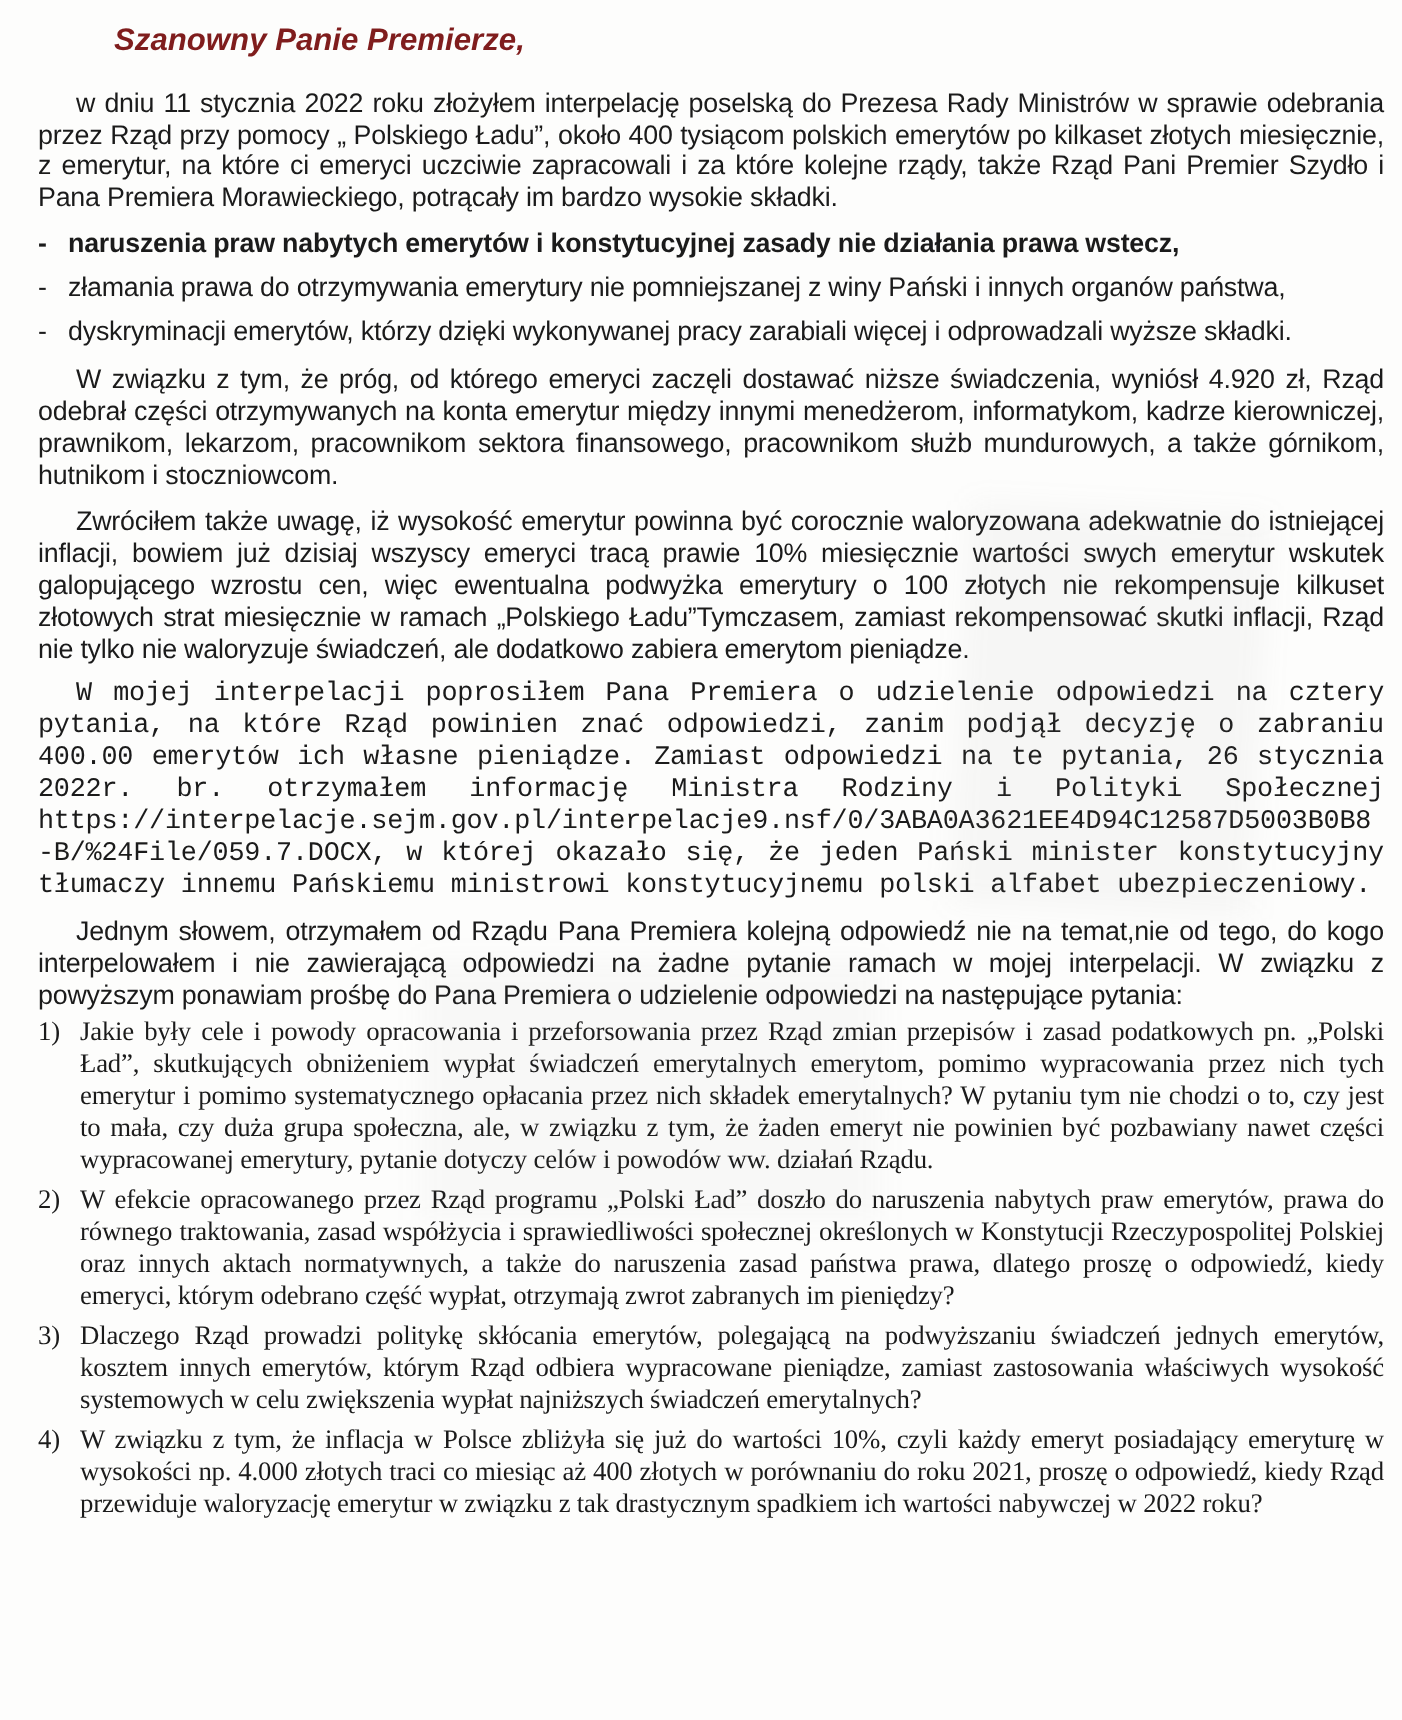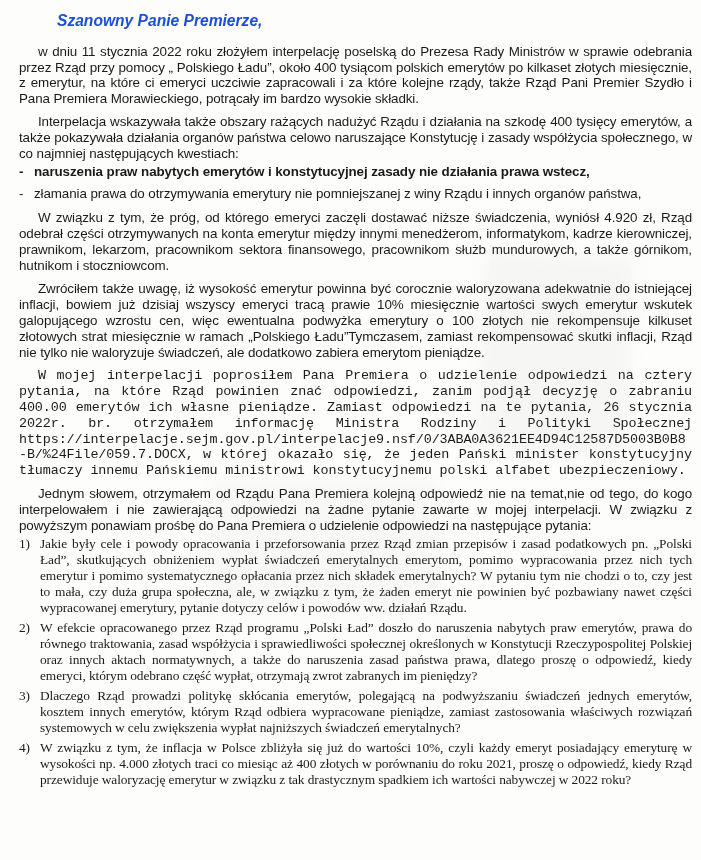--- a/index.html
+++ b/index.html
@@ -40,21 +40,21 @@
   .wm2 {
     left: 210px; top: 480px; width: 230px; height: 130px;
     background: rgba(130,130,130,0.04);
   }
   .salutation {
     margin: 2px 0 13px 38px;
     font-size: 15.6px;
     font-weight: bold;
     font-style: italic;
     letter-spacing: 0;
-    color: #1d4ed8;
+    color: #7f1d1d;
   }
   .para {
     margin: 0 0 7px 0;
     text-align: justify;
     text-indent: 19px;
   }
   .para.tight { margin-bottom: 2px; }
   .url-para { overflow-wrap: anywhere; font-family: Liberation Mono, monospace; }
   .dash-list {
     list-style: none;
@@ -93,34 +93,34 @@
 <body>
 
 <div class="page">
   <div class="watermark wm1"></div>
   <div class="watermark wm2"></div>
 
   <h1 class="salutation">Szanowny Panie Premierze,</h1>
 
   <p class="para">w dniu 11 stycznia 2022 roku złożyłem interpelację poselską do Prezesa Rady Ministrów w sprawie odebrania przez Rząd przy pomocy „ Polskiego Ładu”, około 400 tysiącom polskich emerytów po kilkaset złotych miesięcznie, z emerytur, na które ci emeryci uczciwie zapracowali i za które kolejne rządy, także Rząd Pani Premier Szydło i Pana Premiera Morawieckiego, potrącały im bardzo wysokie składki.</p>
 
-  <p class="para tight">Interpelacja wskazywała także obszary rażących nadużyć Rządu i działania na szkodę 400 tysięcy emerytów, a także pokazywała działania organów państwa celowo naruszające Konstytucję i zasady współżycia społecznego, w co najmniej następujących kwestiach:</p>
 
   <ul class="dash-list">
     <li class="dash-item"><span class="dash">-</span><span>naruszenia praw nabytych emerytów i konstytucyjnej zasady nie działania prawa wstecz,</span></li>
-    <li class="dash-item"><span class="dash">-</span><span>złamania prawa do otrzymywania emerytury nie pomniejszanej z winy Rządu i innych organów państwa,</span></li>
+    <li class="dash-item"><span class="dash">-</span><span>złamania prawa do otrzymywania emerytury nie pomniejszanej z winy Pański i innych organów państwa,</span></li>
+    <li class="dash-item"><span class="dash">-</span><span>dyskryminacji emerytów, którzy dzięki wykonywanej pracy zarabiali więcej i odprowadzali wyższe składki.</span></li>
   </ul>
 
   <p class="para">W związku z tym, że próg, od którego emeryci zaczęli dostawać niższe świadczenia, wyniósł 4.920 zł, Rząd odebrał części otrzymywanych na konta emerytur między innymi menedżerom, informatykom, kadrze kierowniczej, prawnikom, lekarzom, pracownikom sektora finansowego, pracownikom służb mundurowych, a także górnikom, hutnikom i stoczniowcom.</p>
 
   <p class="para">Zwróciłem także uwagę, iż wysokość emerytur powinna być corocznie waloryzowana adekwatnie do istniejącej inflacji, bowiem już dzisiaj wszyscy emeryci tracą prawie 10% miesięcznie wartości swych emerytur wskutek galopującego wzrostu cen, więc ewentualna podwyżka emerytury o 100 złotych nie rekompensuje kilkuset złotowych strat miesięcznie w ramach „Polskiego Ładu”Tymczasem, zamiast rekompensować skutki inflacji, Rząd nie tylko nie waloryzuje świadczeń, ale dodatkowo zabiera emerytom pieniądze.</p>
 
   <p class="para url-para">W mojej interpelacji poprosiłem Pana Premiera o udzielenie odpowiedzi na cztery pytania, na które Rząd powinien znać odpowiedzi, zanim podjął decyzję o zabraniu 400.00 emerytów ich własne pieniądze. Zamiast odpowiedzi na te pytania, 26 stycznia 2022r. br. otrzymałem informację Ministra Rodziny i Polityki Społecznej https://interpelacje.sejm.gov.pl/interpelacje9.nsf/0/3ABA0A3621EE4D94C12587D5003B0B8-B/%24File/059.7.DOCX, w której okazało się, że jeden Pański minister konstytucyjny tłumaczy innemu Pańskiemu ministrowi konstytucyjnemu polski alfabet ubezpieczeniowy.</p>
 
-  <p class="para tight">Jednym słowem, otrzymałem od Rządu Pana Premiera kolejną odpowiedź nie na temat,nie od tego, do kogo interpelowałem i nie zawierającą odpowiedzi na żadne pytanie zawarte w mojej interpelacji. W związku z powyższym ponawiam prośbę do Pana Premiera o udzielenie odpowiedzi na następujące pytania:</p>
+  <p class="para tight">Jednym słowem, otrzymałem od Rządu Pana Premiera kolejną odpowiedź nie na temat,nie od tego, do kogo interpelowałem i nie zawierającą odpowiedzi na żadne pytanie ramach w mojej interpelacji. W związku z powyższym ponawiam prośbę do Pana Premiera o udzielenie odpowiedzi na następujące pytania:</p>
 
   <ol class="q-list">
     <li class="q-item"><span class="q-num">1)</span><span>Jakie były cele i powody opracowania i przeforsowania przez Rząd zmian przepisów i zasad podatkowych pn. „Polski Ład”, skutkujących obniżeniem wypłat świadczeń emerytalnych emerytom, pomimo wypracowania przez nich tych emerytur i pomimo systematycznego opłacania przez nich składek emerytalnych? W pytaniu tym nie chodzi o to, czy jest to mała, czy duża grupa społeczna, ale, w związku z tym, że żaden emeryt nie powinien być pozbawiany nawet części wypracowanej emerytury, pytanie dotyczy celów i powodów ww. działań Rządu.</span></li>
     <li class="q-item"><span class="q-num">2)</span><span>W efekcie opracowanego przez Rząd programu „Polski Ład” doszło do naruszenia nabytych praw emerytów, prawa do równego traktowania, zasad współżycia i sprawiedliwości społecznej określonych w Konstytucji Rzeczypospolitej Polskiej oraz innych aktach normatywnych, a także do naruszenia zasad państwa prawa, dlatego proszę o odpowiedź, kiedy emeryci, którym odebrano część wypłat, otrzymają zwrot zabranych im pieniędzy?</span></li>
-    <li class="q-item"><span class="q-num">3)</span><span>Dlaczego Rząd prowadzi politykę skłócania emerytów, polegającą na podwyższaniu świadczeń jednych emerytów, kosztem innych emerytów, którym Rząd odbiera wypracowane pieniądze, zamiast zastosowania właściwych rozwiązań systemowych w celu zwiększenia wypłat najniższych świadczeń emerytalnych?</span></li>
+    <li class="q-item"><span class="q-num">3)</span><span>Dlaczego Rząd prowadzi politykę skłócania emerytów, polegającą na podwyższaniu świadczeń jednych emerytów, kosztem innych emerytów, którym Rząd odbiera wypracowane pieniądze, zamiast zastosowania właściwych wysokość systemowych w celu zwiększenia wypłat najniższych świadczeń emerytalnych?</span></li>
     <li class="q-item"><span class="q-num">4)</span><span>W związku z tym, że inflacja w Polsce zbliżyła się już do wartości 10%, czyli każdy emeryt posiadający emeryturę w wysokości np. 4.000 złotych traci co miesiąc aż 400 złotych w porównaniu do roku 2021, proszę o odpowiedź, kiedy Rząd przewiduje waloryzację emerytur w związku z tak drastycznym spadkiem ich wartości nabywczej w 2022 roku?</span></li>
   </ol>
 </div>
 
 </body></html>

